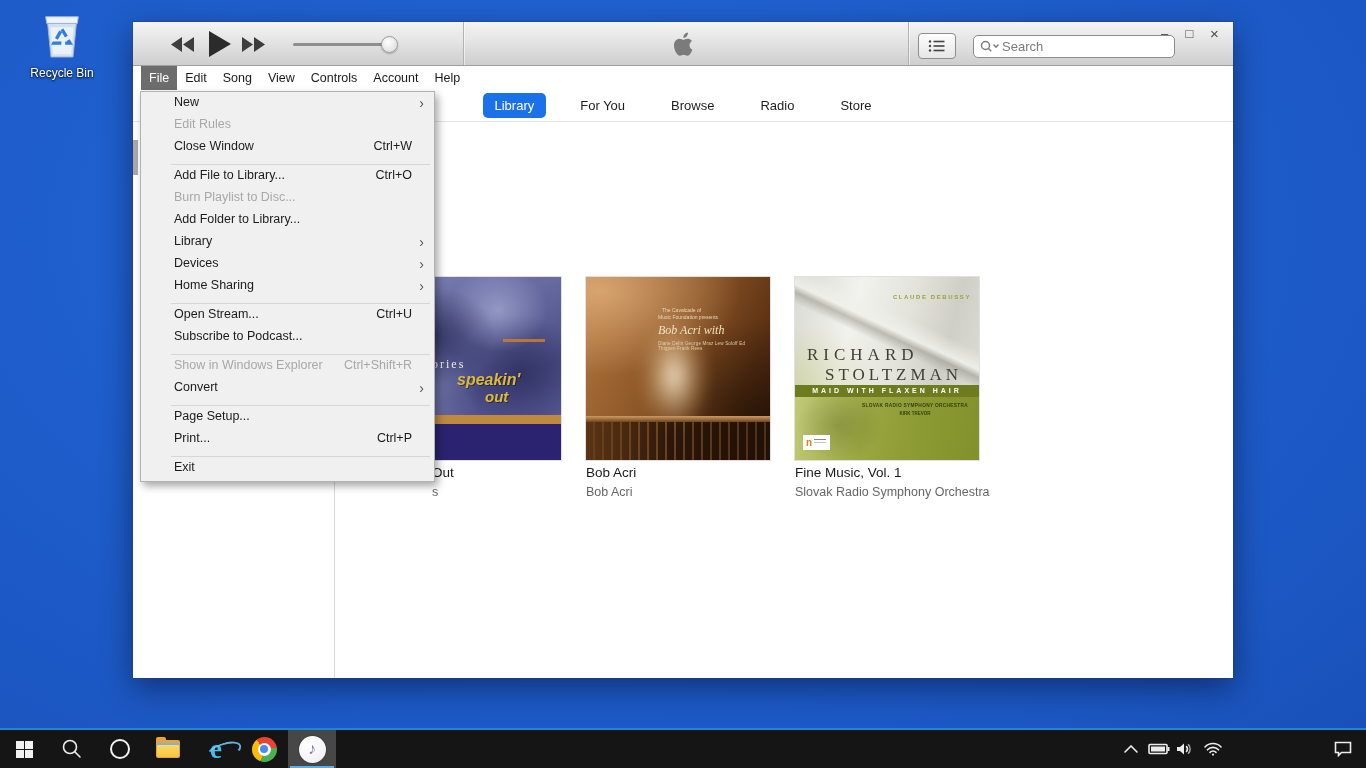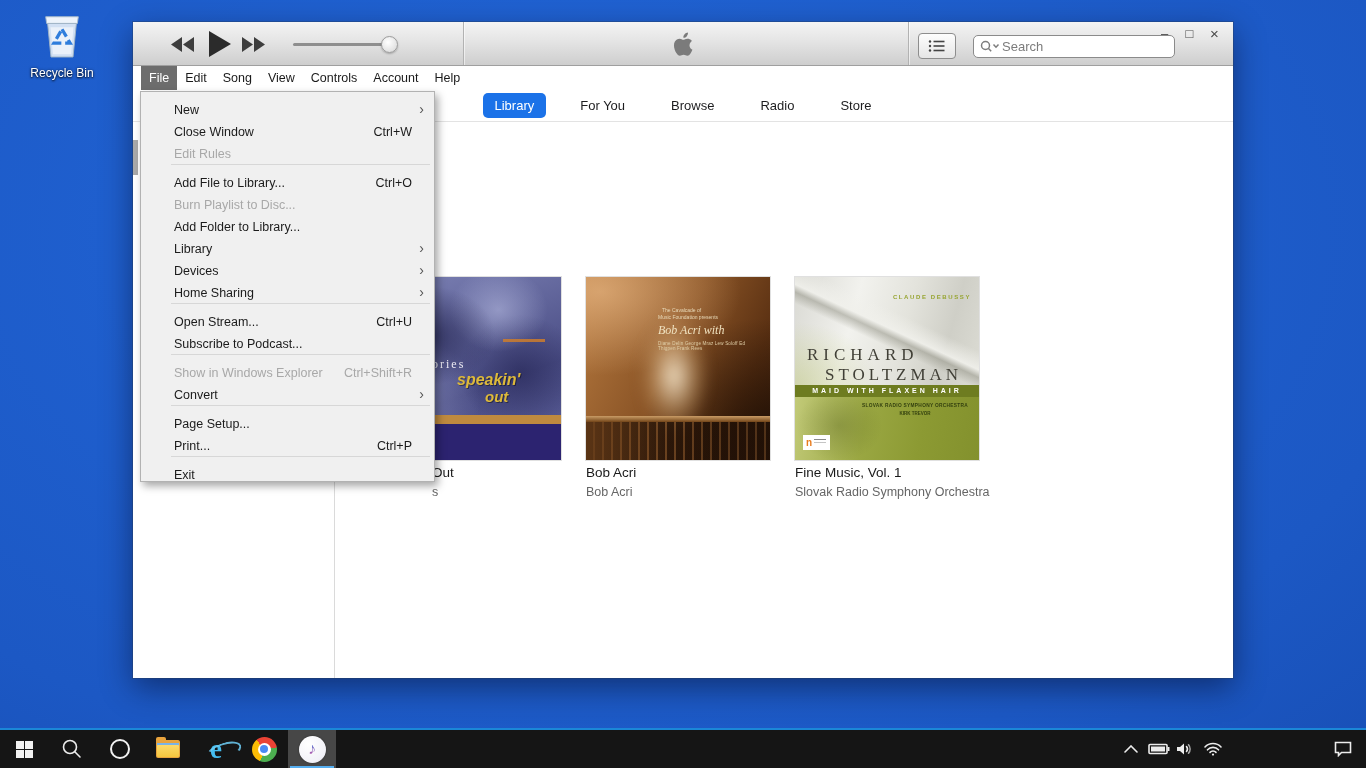--- a/index.html
+++ b/index.html
@@ -109,21 +109,21 @@
     linear-gradient(100deg, #c2ca78, #9aa742 38%, #8c9a33 68%, #83912d); }
   .c3-orch { position:absolute; right:6px; top:126px; width:116px; text-align:center; font-size:4.8px; font-weight:bold; color:#33400f; letter-spacing:.3px; }
   .c3-cond { position:absolute; right:6px; top:134px; width:116px; text-align:center; font-size:4.5px; font-weight:bold; color:#33400f; }
   .c3-naxos { position:absolute; left:8px; top:158px; width:27px; height:15px; background:#fff; display:flex; align-items:center; padding-left:3px; }
   .c3-naxos .n { color:#e87c1e; font-weight:bold; font-size:10px; line-height:10px; }
   .c3-naxos .lines { margin-left:2px; width:12px; height:7px;
     background:linear-gradient(#8a8a8a 1px, transparent 1px, transparent 3px, #8a8a8a 4px, transparent 4px); }
   
   .filemenu { position:absolute; left:7px; top:69px; width:295px; height:391px; background:#f0f0f0;
     border:1px solid #b2b2b2; box-shadow:3px 4px 8px rgba(0,0,0,.35); z-index:100; padding-top:3px; }
-  .mi { height:22px; display:flex; align-items:flex-end; padding:0 10px 0 33px; font-size:12.5px; color:#1b1b1b; }
+  .mi { height:22px; display:flex; align-items:flex-start; padding:0 10px 0 33px; font-size:12.5px; color:#1b1b1b; }
   .mi .mi-label { flex:1; }
   .mi .mi-short { color:#1b1b1b; margin-right:12px; }
   .mi .mi-arrow { color:#555; font-size:14px; width:10px; text-align:right; }
   .mi.disabled .mi-label, .mi.disabled .mi-short { color:#a8a8a8; }
   .msep { height:1px; background:#d7d7d7; margin:3px 4px 3px 30px; }
   
   .taskbar { position:absolute; left:0; bottom:0; width:100%; height:40px; background:#151515; border-top:2px solid #1b87d7; }
   .tb-icons { position:absolute; left:0; top:0; height:38px; display:flex; }
   .task-btn { width:48px; height:38px; display:flex; align-items:center; justify-content:center; position:relative; }
   .task-btn.active { background:#474747; }
@@ -287,26 +287,26 @@
       <div class="al-title">Fine Music, Vol. 1</div>
       <div class="al-artist">Slovak Radio Symphony Orchestra</div>
     </div>
   </div>
 
   <div class="filemenu">
     <div class="mi">
       <span class="mi-label">New</span>
       <span class="mi-arrow">›</span>
     </div>
+    <div class="mi disabled">
+      <span class="mi-label">Edit Rules</span>
+    </div>
     <div class="mi">
       <span class="mi-label">Close Window</span>
       <span class="mi-short">Ctrl+W</span>
-    </div>
-    <div class="mi disabled">
-      <span class="mi-label">Edit Rules</span>
     </div>
     <div class="msep"></div>
     <div class="mi">
       <span class="mi-label">Add File to Library...</span>
       <span class="mi-short">Ctrl+O</span>
     </div>
     <div class="mi disabled">
       <span class="mi-label">Burn Playlist to Disc...</span>
     </div>
     <div class="mi">

